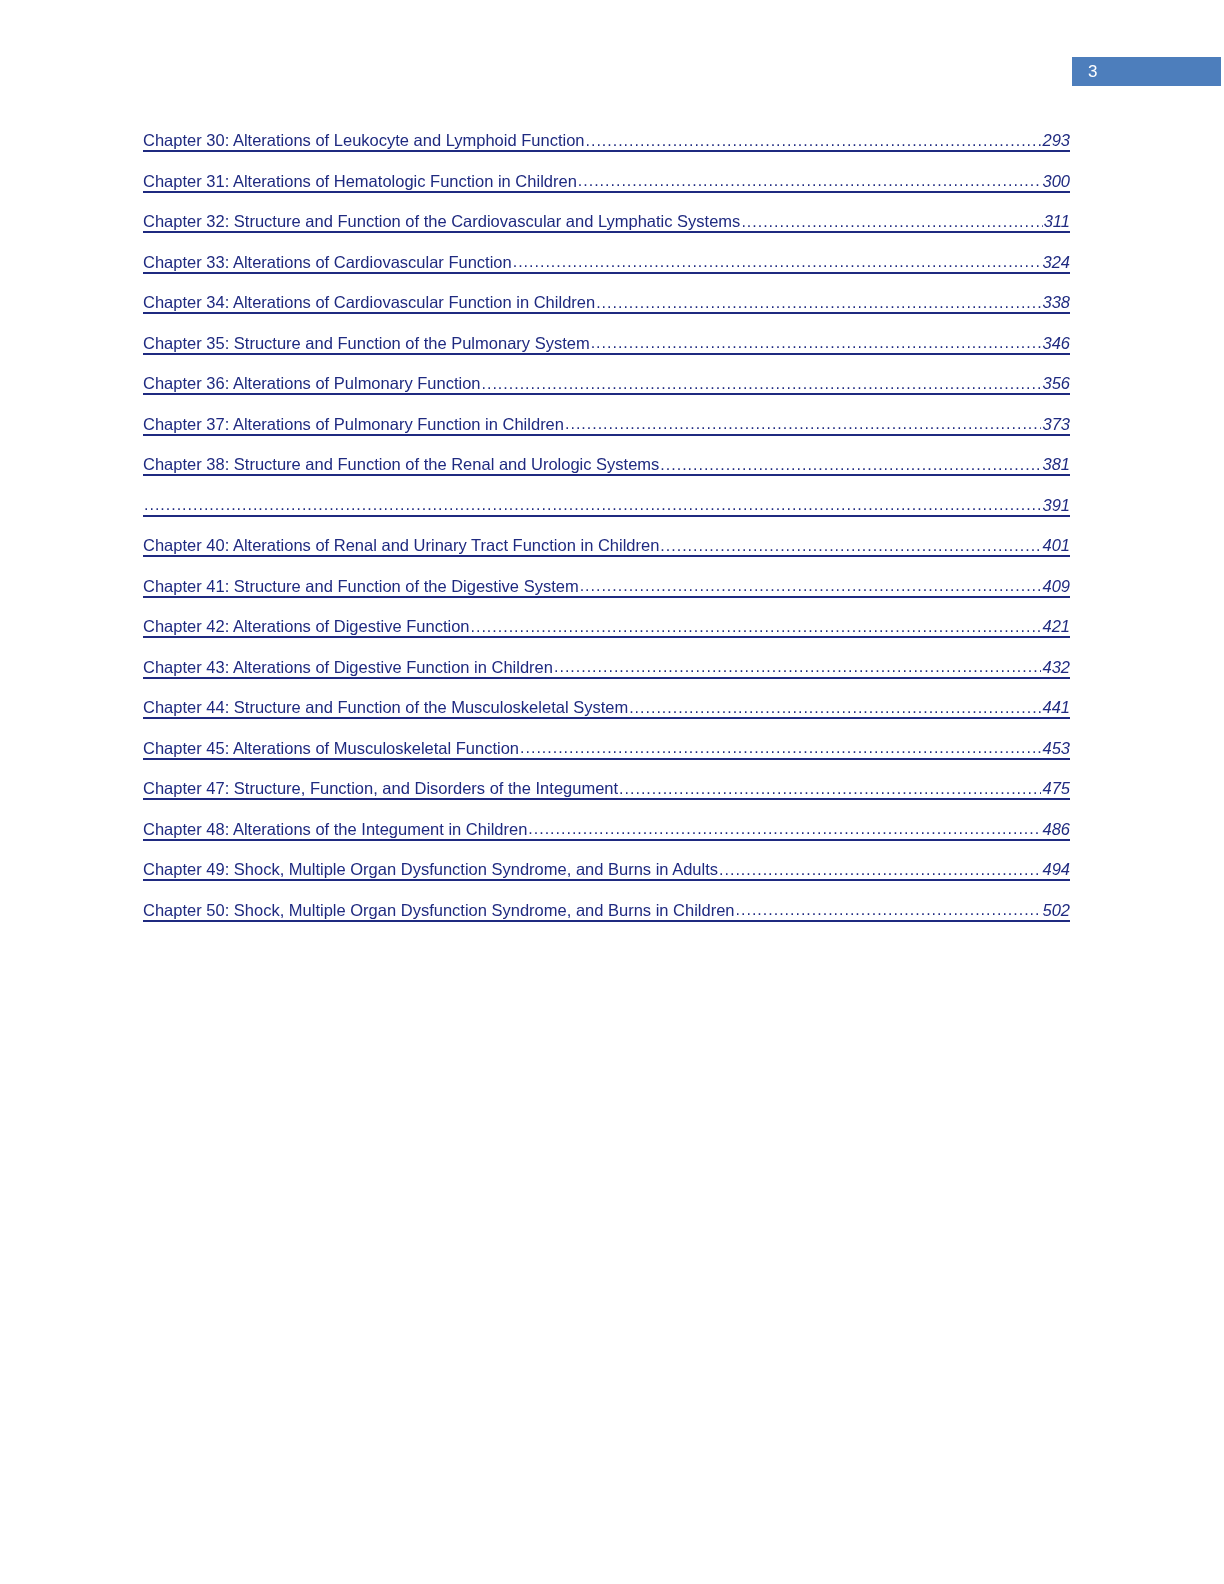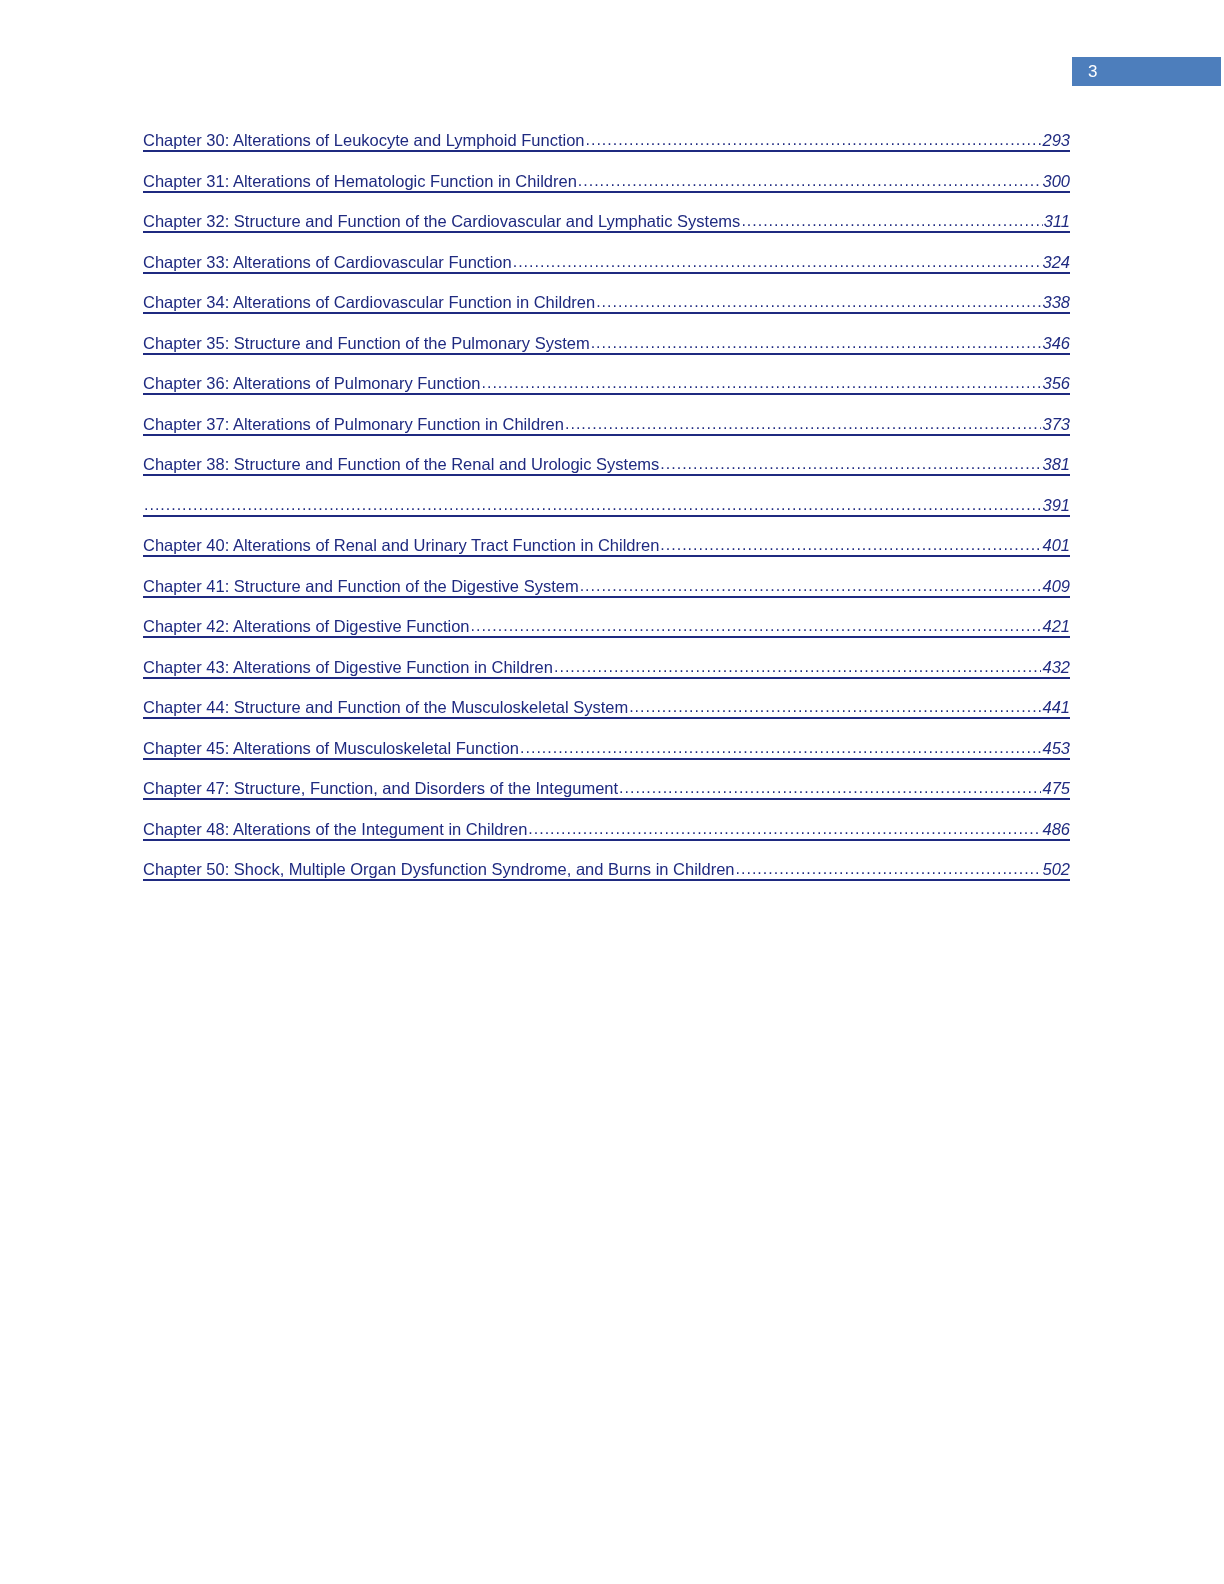--- a/index.html
+++ b/index.html
@@ -26,21 +26,21 @@
   }
   
   .toc {
     position: absolute;
     left: 143px;
     top: 130px;
     width: 927px;
   }
   .toc-row {
     display: flex;
-    align-items: flex-end;
+    align-items: center;
     height: 22px;
     margin-bottom: 18.5px;
     border-bottom: 2px solid #1f2a80;
     color: #1f2a80;
     font-size: 16.5px;
     line-height: 20px;
     text-decoration: none;
     cursor: pointer;
   }
   .toc-title {
@@ -172,19 +172,24 @@
     <span class="toc-leader"></span>
     <span class="toc-pagenum">475</span>
   </a>
 
   <a class="toc-row">
     <span class="toc-title">Chapter 48: Alterations of the Integument in Children</span>
     <span class="toc-leader"></span>
     <span class="toc-pagenum">486</span>
   </a>
 
+  <a class="toc-row">
+    <span class="toc-title">Chapter 49: Shock, Multiple Organ Dysfunction Syndrome, and Burns in Adults</span>
+    <span class="toc-leader"></span>
+    <span class="toc-pagenum">494</span>
+  </a>
 
   <a class="toc-row">
     <span class="toc-title">Chapter 50: Shock, Multiple Organ Dysfunction Syndrome, and Burns in Children</span>
     <span class="toc-leader"></span>
     <span class="toc-pagenum">502</span>
   </a>
 </div>
 
 </body></html>

